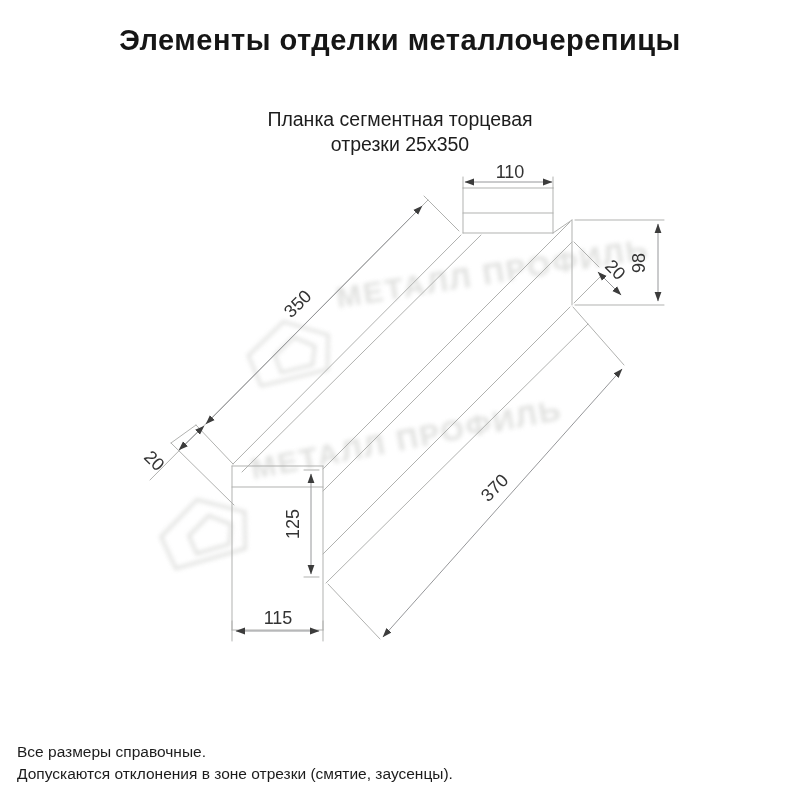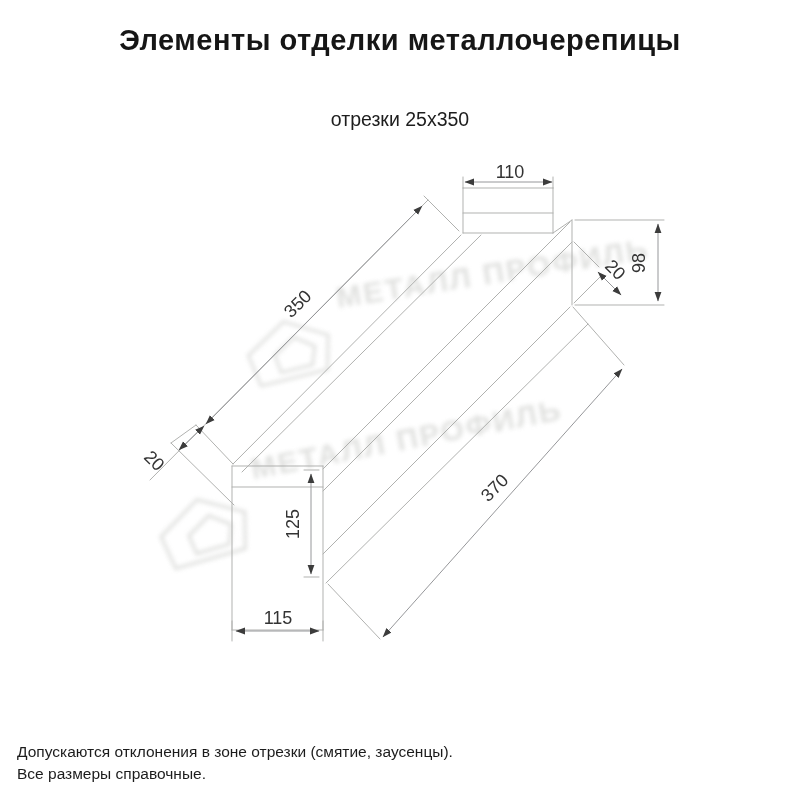--- a/index.html
+++ b/index.html
@@ -25,20 +25,21 @@
   .footer{position:absolute;left:17px;top:741px;font-size:15.5px;color:#1c1c1c;line-height:22px;}
 </style>
 </head>
 <body>
 
 <div class="page">
 
   <div class="title">Элементы отделки металлочерепицы</div>
 
   <div class="subtitle">
+    <div>Планка сегментная торцевая</div>
     <div>отрезки 25x350</div>
   </div>
 
   <div class="wm wm1">
     <svg class="wm-logo" width="92" height="68" viewBox="0 0 92 68">
       <g fill="none" stroke="#cdcecb" stroke-width="3">
         <path d="M6,32 L46,4 L88,24 L82,58 L14,64 Z"></path>
         <path d="M32,36 L54,21 L73,33 L68,51 L36,54 Z"></path>
       </g>
     </svg>
@@ -123,17 +124,17 @@
     <text class="dimtext" x="302" y="308" transform="rotate(-45,302,308)">350</text>
     <text class="dimtext" x="150" y="465" transform="rotate(45,150,465)">20</text>
     <text class="dimtext" x="645" y="263" transform="rotate(-90,645,263)">98</text>
     <text class="dimtext" x="611" y="274" transform="rotate(45,611,274)">20</text>
     <text class="dimtext" x="299" y="524" transform="rotate(-90,299,524)">125</text>
     <text class="dimtext" x="278" y="624">115</text>
     <text class="dimtext" x="499" y="492" transform="rotate(-45,499,492)">370</text>
   </svg>
 
   <div class="footer">
+    <div>Все размеры справочные.</div>
     <div>Допускаются отклонения в зоне отрезки (смятие, заусенцы).</div>
-    <div>Все размеры справочные.</div>
   </div>
 
 </div>
 
 </body></html>

